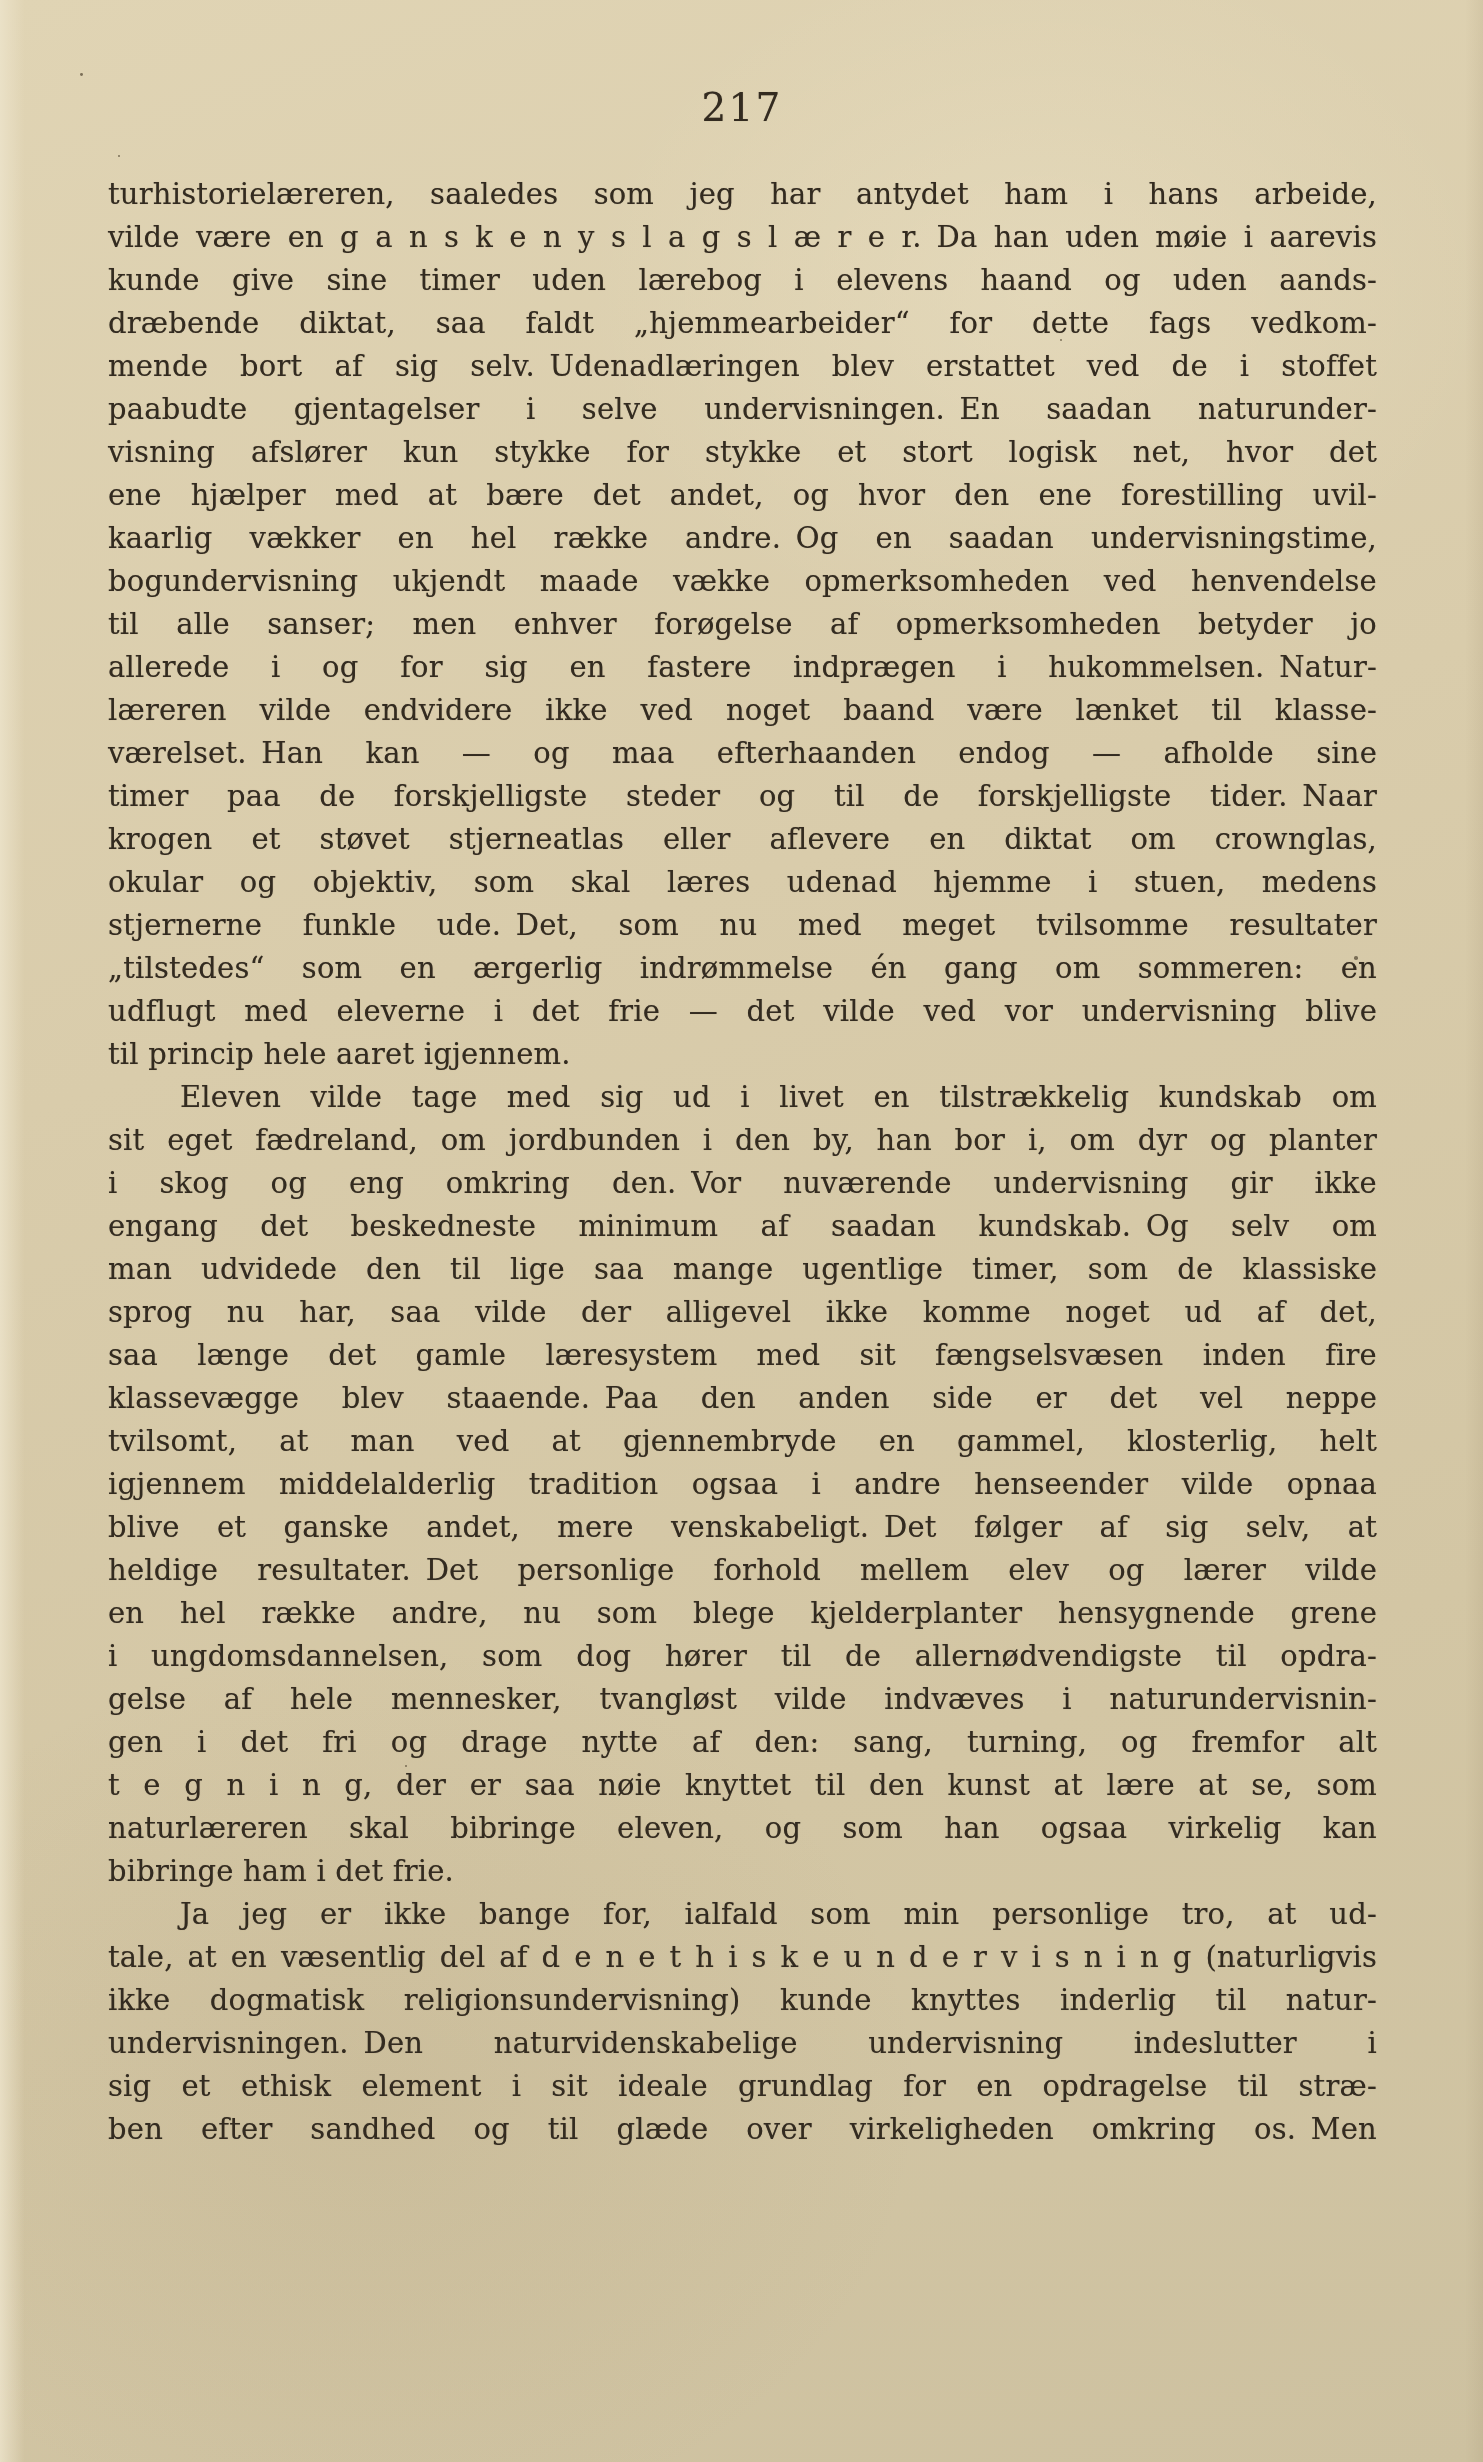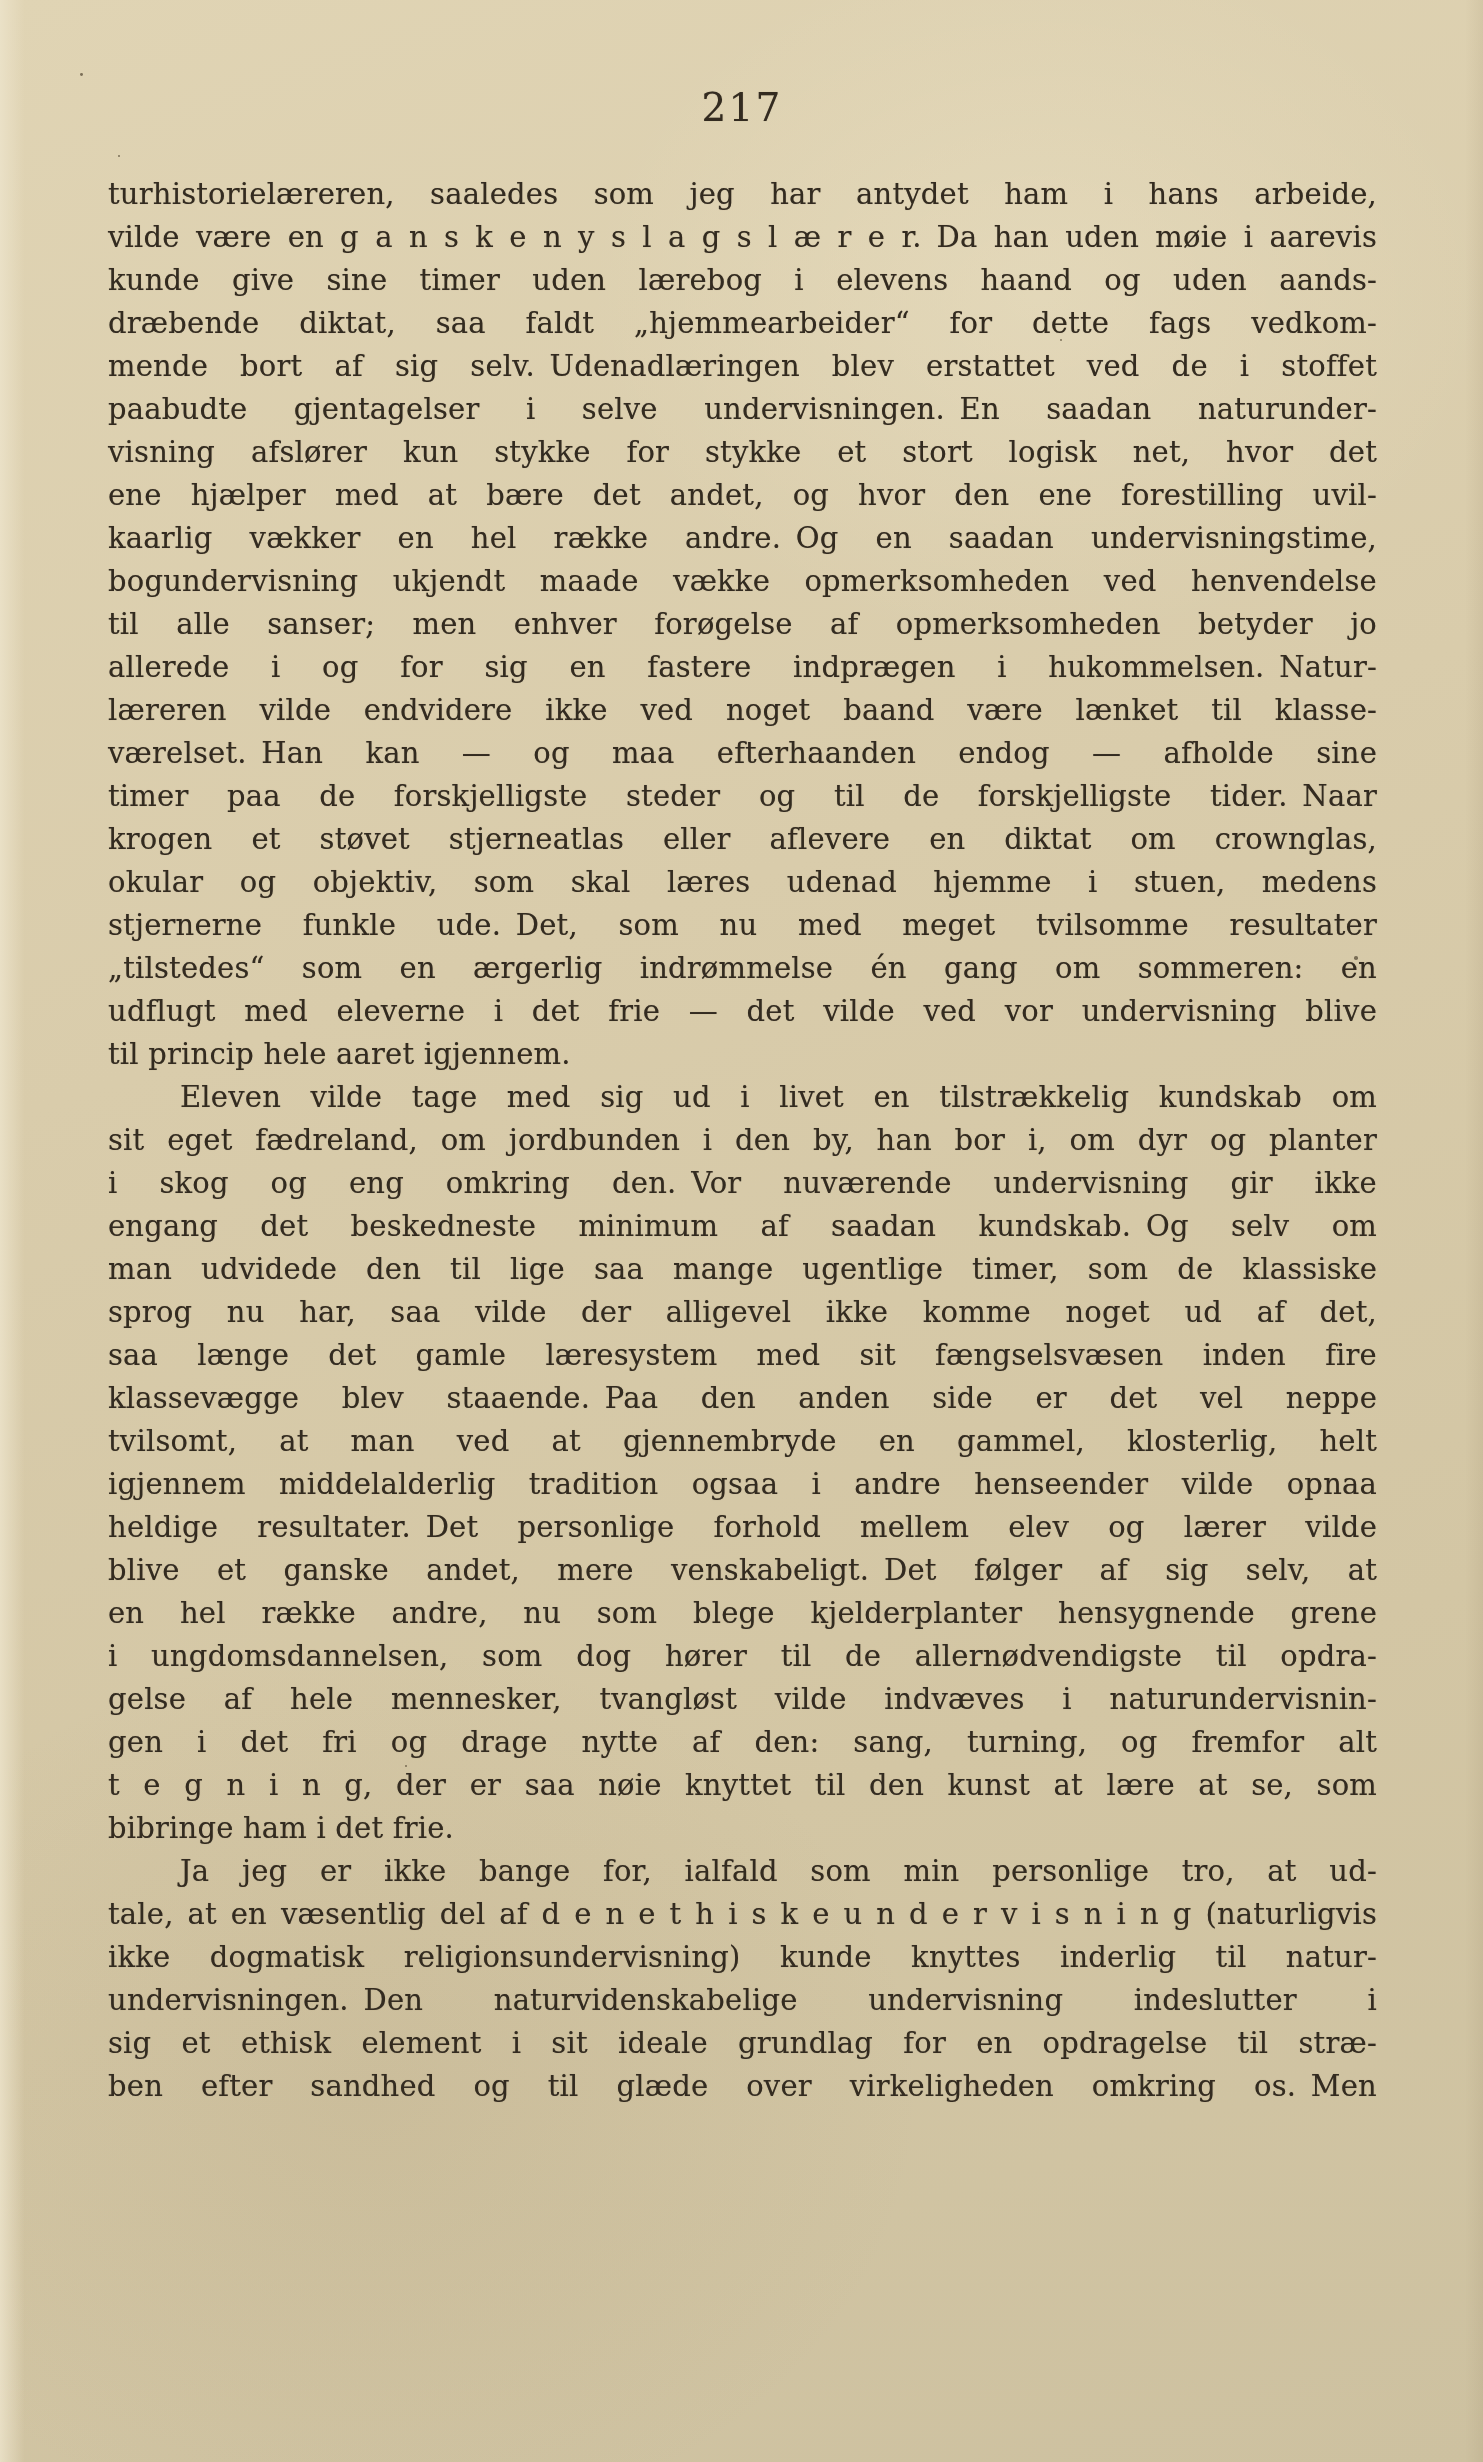--- a/index.html
+++ b/index.html
@@ -90,27 +90,28 @@
       <div class="line indent">Eleven vilde tage med sig ud i livet en tilstrækkelig kundskab om</div>
       <div class="line">sit eget fædreland, om jordbunden i den by, han bor i, om dyr og planter</div>
       <div class="line">i skog og eng omkring den. Vor nuværende undervisning gir ikke</div>
       <div class="line">engang det beskedneste minimum af saadan kundskab. Og selv om</div>
       <div class="line">man udvidede den til lige saa mange ugentlige timer, som de klassiske</div>
       <div class="line">sprog nu har, saa vilde der alligevel ikke komme noget ud af det,</div>
       <div class="line">saa længe det gamle læresystem med sit fængselsvæsen inden fire</div>
       <div class="line">klassevægge blev staaende. Paa den anden side er det vel neppe</div>
       <div class="line">tvilsomt, at man ved at gjennembryde en gammel, klosterlig, helt</div>
       <div class="line">igjennem middelalderlig tradition ogsaa i andre henseender vilde opnaa</div>
+      <div class="line">blive et ganske andet, mere venskabeligt. Det følger af sig selv, at</div>
       <div class="line">heldige resultater. Det personlige forhold mellem elev og lærer vilde</div>
-      <div class="line">blive et ganske andet, mere venskabeligt. Det følger af sig selv, at</div>
       <div class="line">en hel række andre, nu som blege kjelderplanter hensygnende grene</div>
       <div class="line">i ungdomsdannelsen, som dog hører til de allernødvendigste til opdra-</div>
       <div class="line">gelse af hele mennesker, tvangløst vilde indvæves i naturundervisnin-</div>
       <div class="line">gen i det fri og drage nytte af den: sang, turning, og fremfor alt</div>
       <div class="line">t&nbsp;e&nbsp;g&nbsp;n&nbsp;i&nbsp;n&nbsp;g, der er saa nøie knyttet til den kunst at lære at se, som</div>
+      <div class="line">naturlæreren skal bibringe eleven, og som han ogsaa virkelig kan</div>
       <div class="line short">bibringe ham i det frie.</div>
       <div class="line indent">Ja jeg er ikke bange for, ialfald som min personlige tro, at ud-</div>
       <div class="line">tale, at en væsentlig del af d&nbsp;e&nbsp;n e&nbsp;t&nbsp;h&nbsp;i&nbsp;s&nbsp;k&nbsp;e u&nbsp;n&nbsp;d&nbsp;e&nbsp;r&nbsp;v&nbsp;i&nbsp;s&nbsp;n&nbsp;i&nbsp;n&nbsp;g (naturligvis</div>
       <div class="line">ikke dogmatisk religionsundervisning) kunde knyttes inderlig til natur-</div>
       <div class="line">undervisningen. Den naturvidenskabelige undervisning indeslutter i</div>
       <div class="line">sig et ethisk element i sit ideale grundlag for en opdragelse til stræ-</div>
       <div class="line">ben efter sandhed og til glæde over virkeligheden omkring os. Men</div>
     </div>
 <div class="speck" style="left: 80px; top: 73px; width: 2.9px; height: 2.9px;"></div>
     <div class="speck" style="left: 118px; top: 155px; width: 2.2px; height: 2.2px;"></div>

